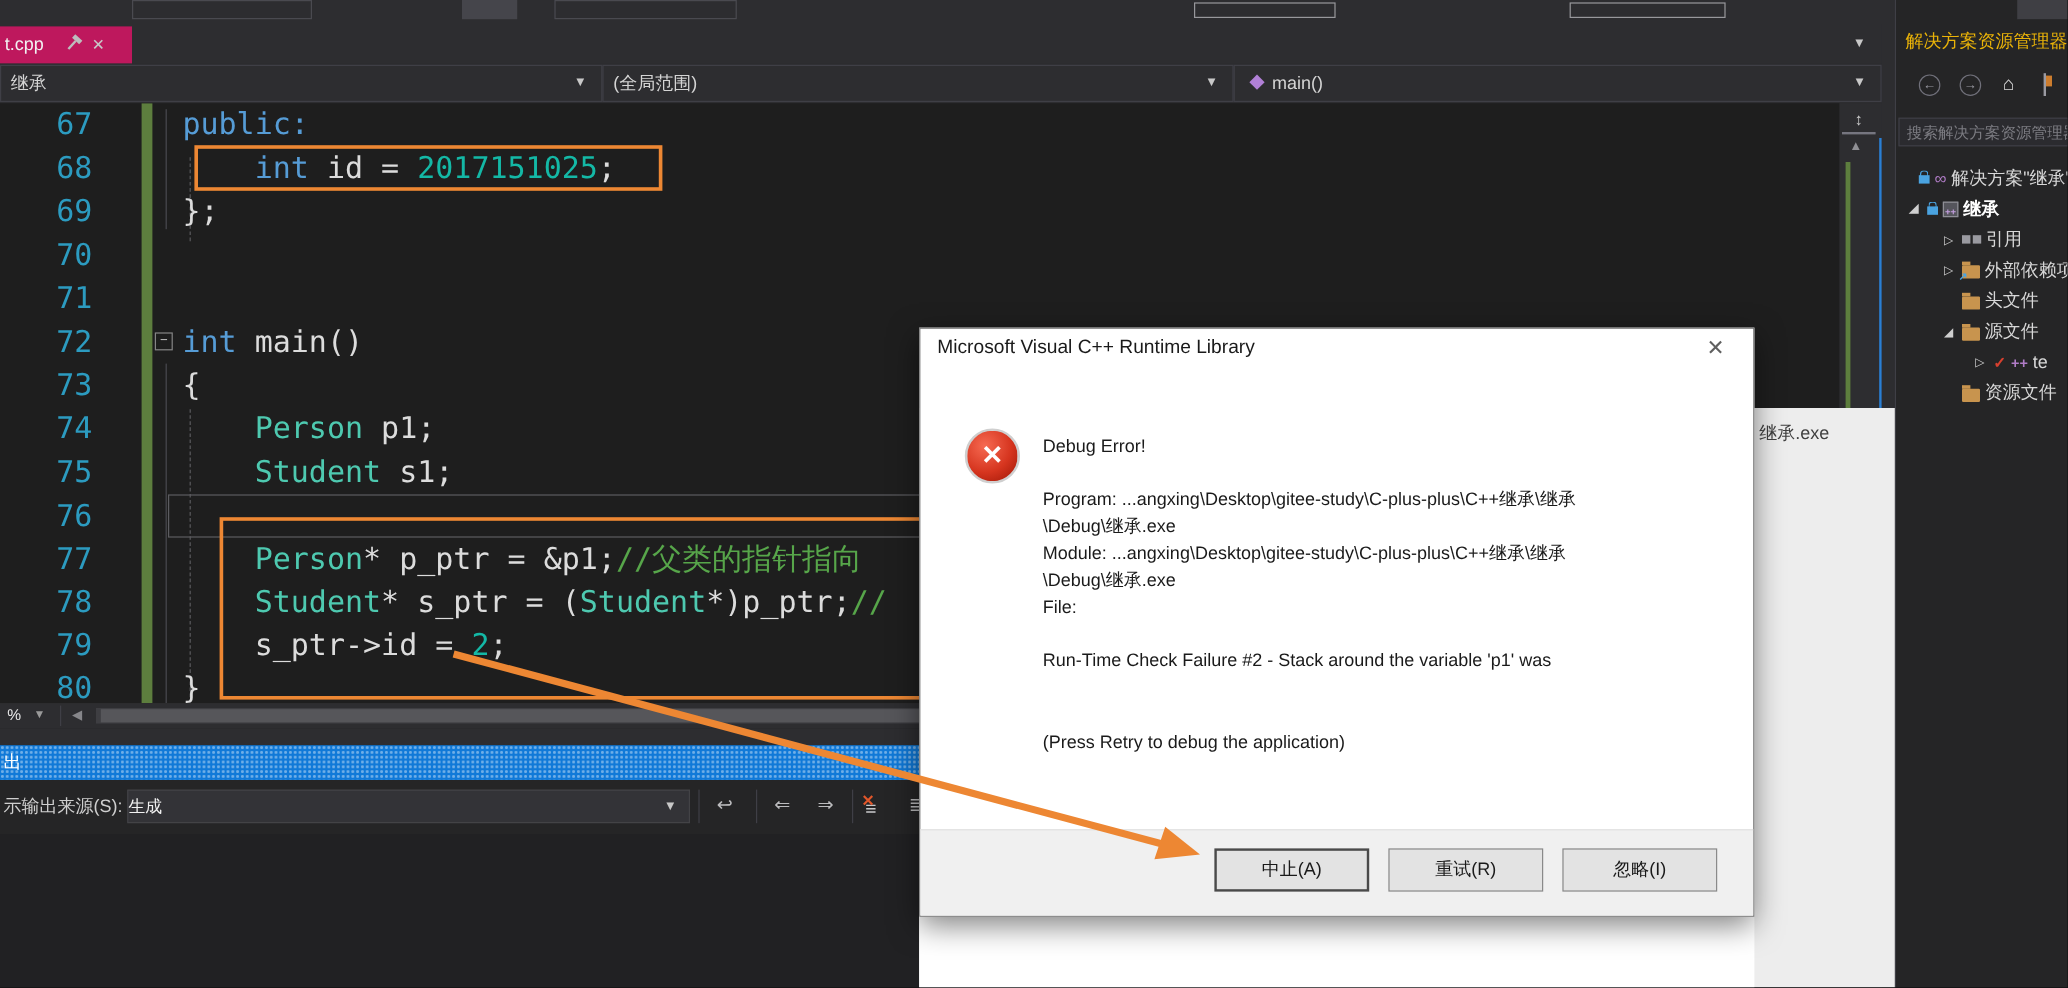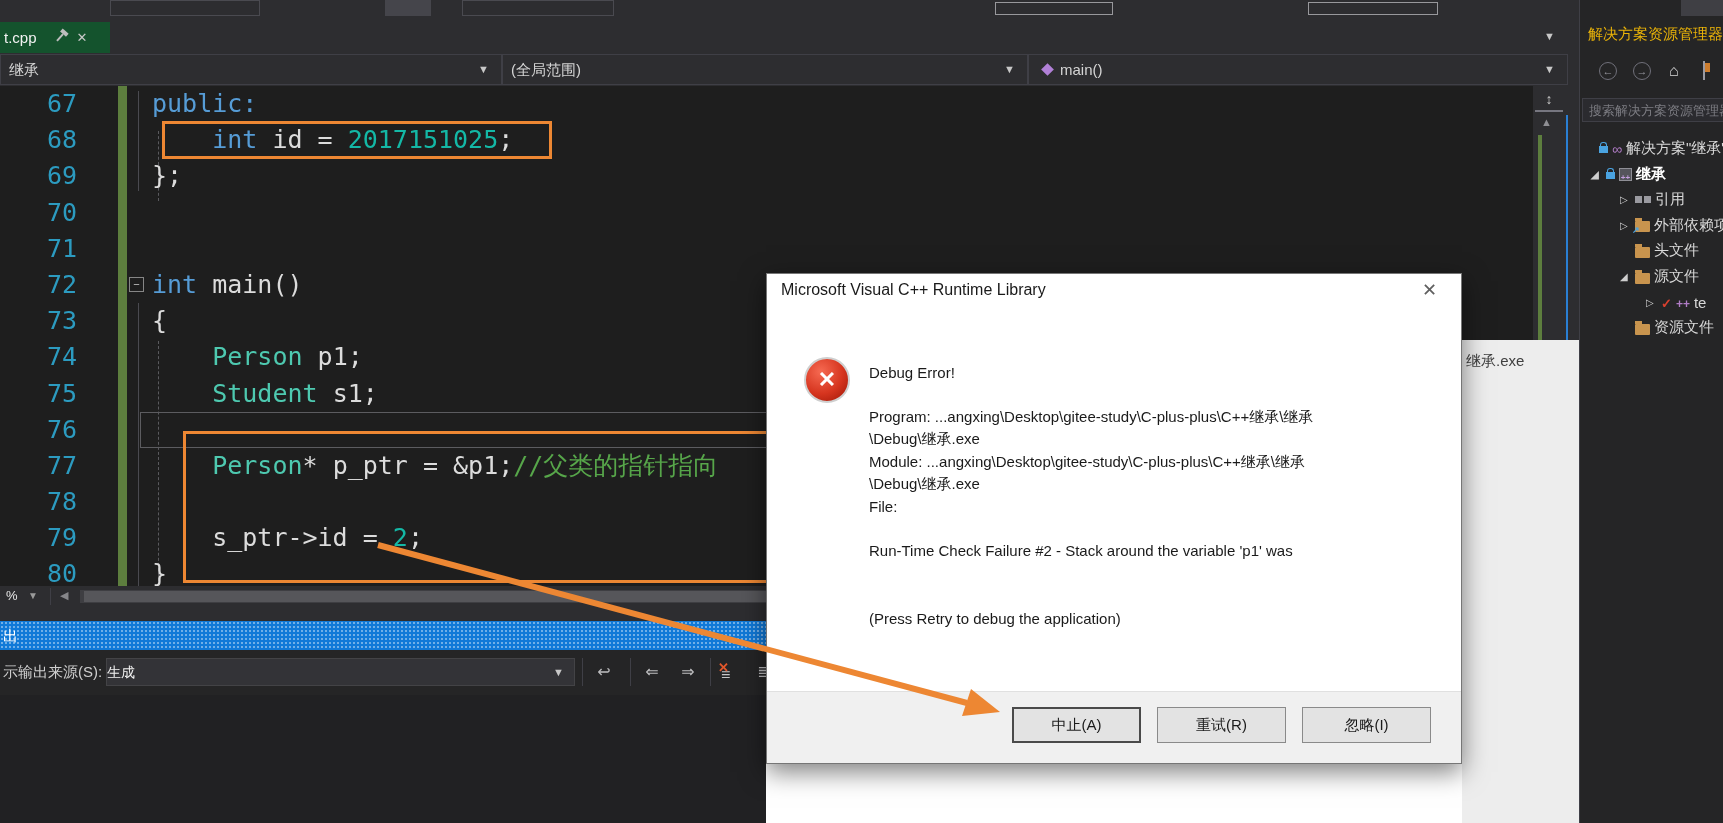--- a/index.html
+++ b/index.html
@@ -10,21 +10,21 @@
 .frag { position:absolute; top:0; height:16px; }
 .f1 { left:110px; width:150px; border:1px solid #4a4a50; }
 .f2 { left:385px; width:46px; background:#45454b; }
 .f3 { left:462px; width:152px; border:1px solid #4a4a50; }
 .f4 { left:995px; top:2px; width:118px; height:13px; border:1px solid #98989c; }
 .f5 { left:1308px; top:2px; width:130px; height:13px; border:1px solid #98989c; }
 .f6 { left:1680px; width:43px; background:#3f3f44; z-index:3; }
 
 
 .tabstrip { position:absolute; left:0; top:20px; width:1568px; height:33px; background:#2d2d30; }
-.doc-tab { position:absolute; left:0; top:2px; width:110px; height:31px; background:#14532d; color:#f2f2f2; font-size:15px; display:flex; align-items:center; }
+.doc-tab { position:absolute; left:0; top:2px; width:110px; height:31px; background:#be185d; color:#f2f2f2; font-size:15px; display:flex; align-items:center; }
 .doc-tab .ttl { padding-left:4px; }
 .pin { display:inline-block; width:2px; height:9px; background:#bdbdbd; position:relative; transform:rotate(42deg); margin-left:22px; }
 .pin::before { content:""; position:absolute; left:-3px; top:-4px; width:8px; height:4px; background:#bdbdbd; }
 .tab-x { margin-left:16px; color:#c8c8c8; font-size:13px; }
 .doclist-btn { position:absolute; left:1544px; top:10px; color:#c8c8c8; font-size:11px; }
 
 
 .navbar { position:absolute; left:0; top:53px; width:1568px; height:33px; background:#2d2d30; }
 .navsec { position:absolute; top:1px; height:31px; border:1px solid #3f3f46; color:#d4d4d4; font-size:15px; line-height:29px; }
 .ns1 { left:0; width:502px; }
@@ -189,21 +189,21 @@
         <div class="crow"><span class="ln">68</span><span class="ctext"><span class="tok-d">    </span><span class="tok-k">int</span><span class="tok-d"> id = </span><span class="tok-n">2017151025</span><span class="tok-d">;</span></span></div>
         <div class="crow"><span class="ln">69</span><span class="ctext"><span class="tok-d">};</span></span></div>
         <div class="crow"><span class="ln">70</span><span class="ctext"></span></div>
         <div class="crow"><span class="ln">71</span><span class="ctext"></span></div>
         <div class="crow"><span class="ln">72</span><span class="ctext"><span class="tok-k">int</span><span class="tok-d"> main()</span></span></div>
         <div class="crow"><span class="ln">73</span><span class="ctext"><span class="tok-d">{</span></span></div>
         <div class="crow"><span class="ln">74</span><span class="ctext"><span class="tok-d">    </span><span class="tok-t">Person</span><span class="tok-d"> p1;</span></span></div>
         <div class="crow"><span class="ln">75</span><span class="ctext"><span class="tok-d">    </span><span class="tok-t">Student</span><span class="tok-d"> s1;</span></span></div>
         <div class="crow"><span class="ln">76</span><span class="ctext"></span></div>
         <div class="crow"><span class="ln">77</span><span class="ctext"><span class="tok-d">    </span><span class="tok-t">Person</span><span class="tok-d">* p_ptr = &amp;p1;</span><span class="tok-c">//父类的指针指向</span></span></div>
-        <div class="crow"><span class="ln">78</span></div>
+        <div class="crow"><span class="ln">78</span><span class="ctext"><span class="tok-d">    </span><span class="tok-t">Student</span><span class="tok-d">* s_ptr = (</span><span class="tok-t">Student</span><span class="tok-d">*)p_ptr;</span><span class="tok-c">//</span></span></div>
         <div class="crow"><span class="ln">79</span><span class="ctext"><span class="tok-d">    s_ptr-&gt;id = </span><span class="tok-n">2</span><span class="tok-d">;</span></span></div>
         <div class="crow"><span class="ln">80</span><span class="ctext"><span class="tok-d">}</span></span></div>
       </div>
     <div class="collapse-box">−</div>
     <div class="obox obox1"></div>
     <div class="obox obox2"></div>
   </div>
 
   <div class="hscroll">
     <span class="zoomctl">%</span>

